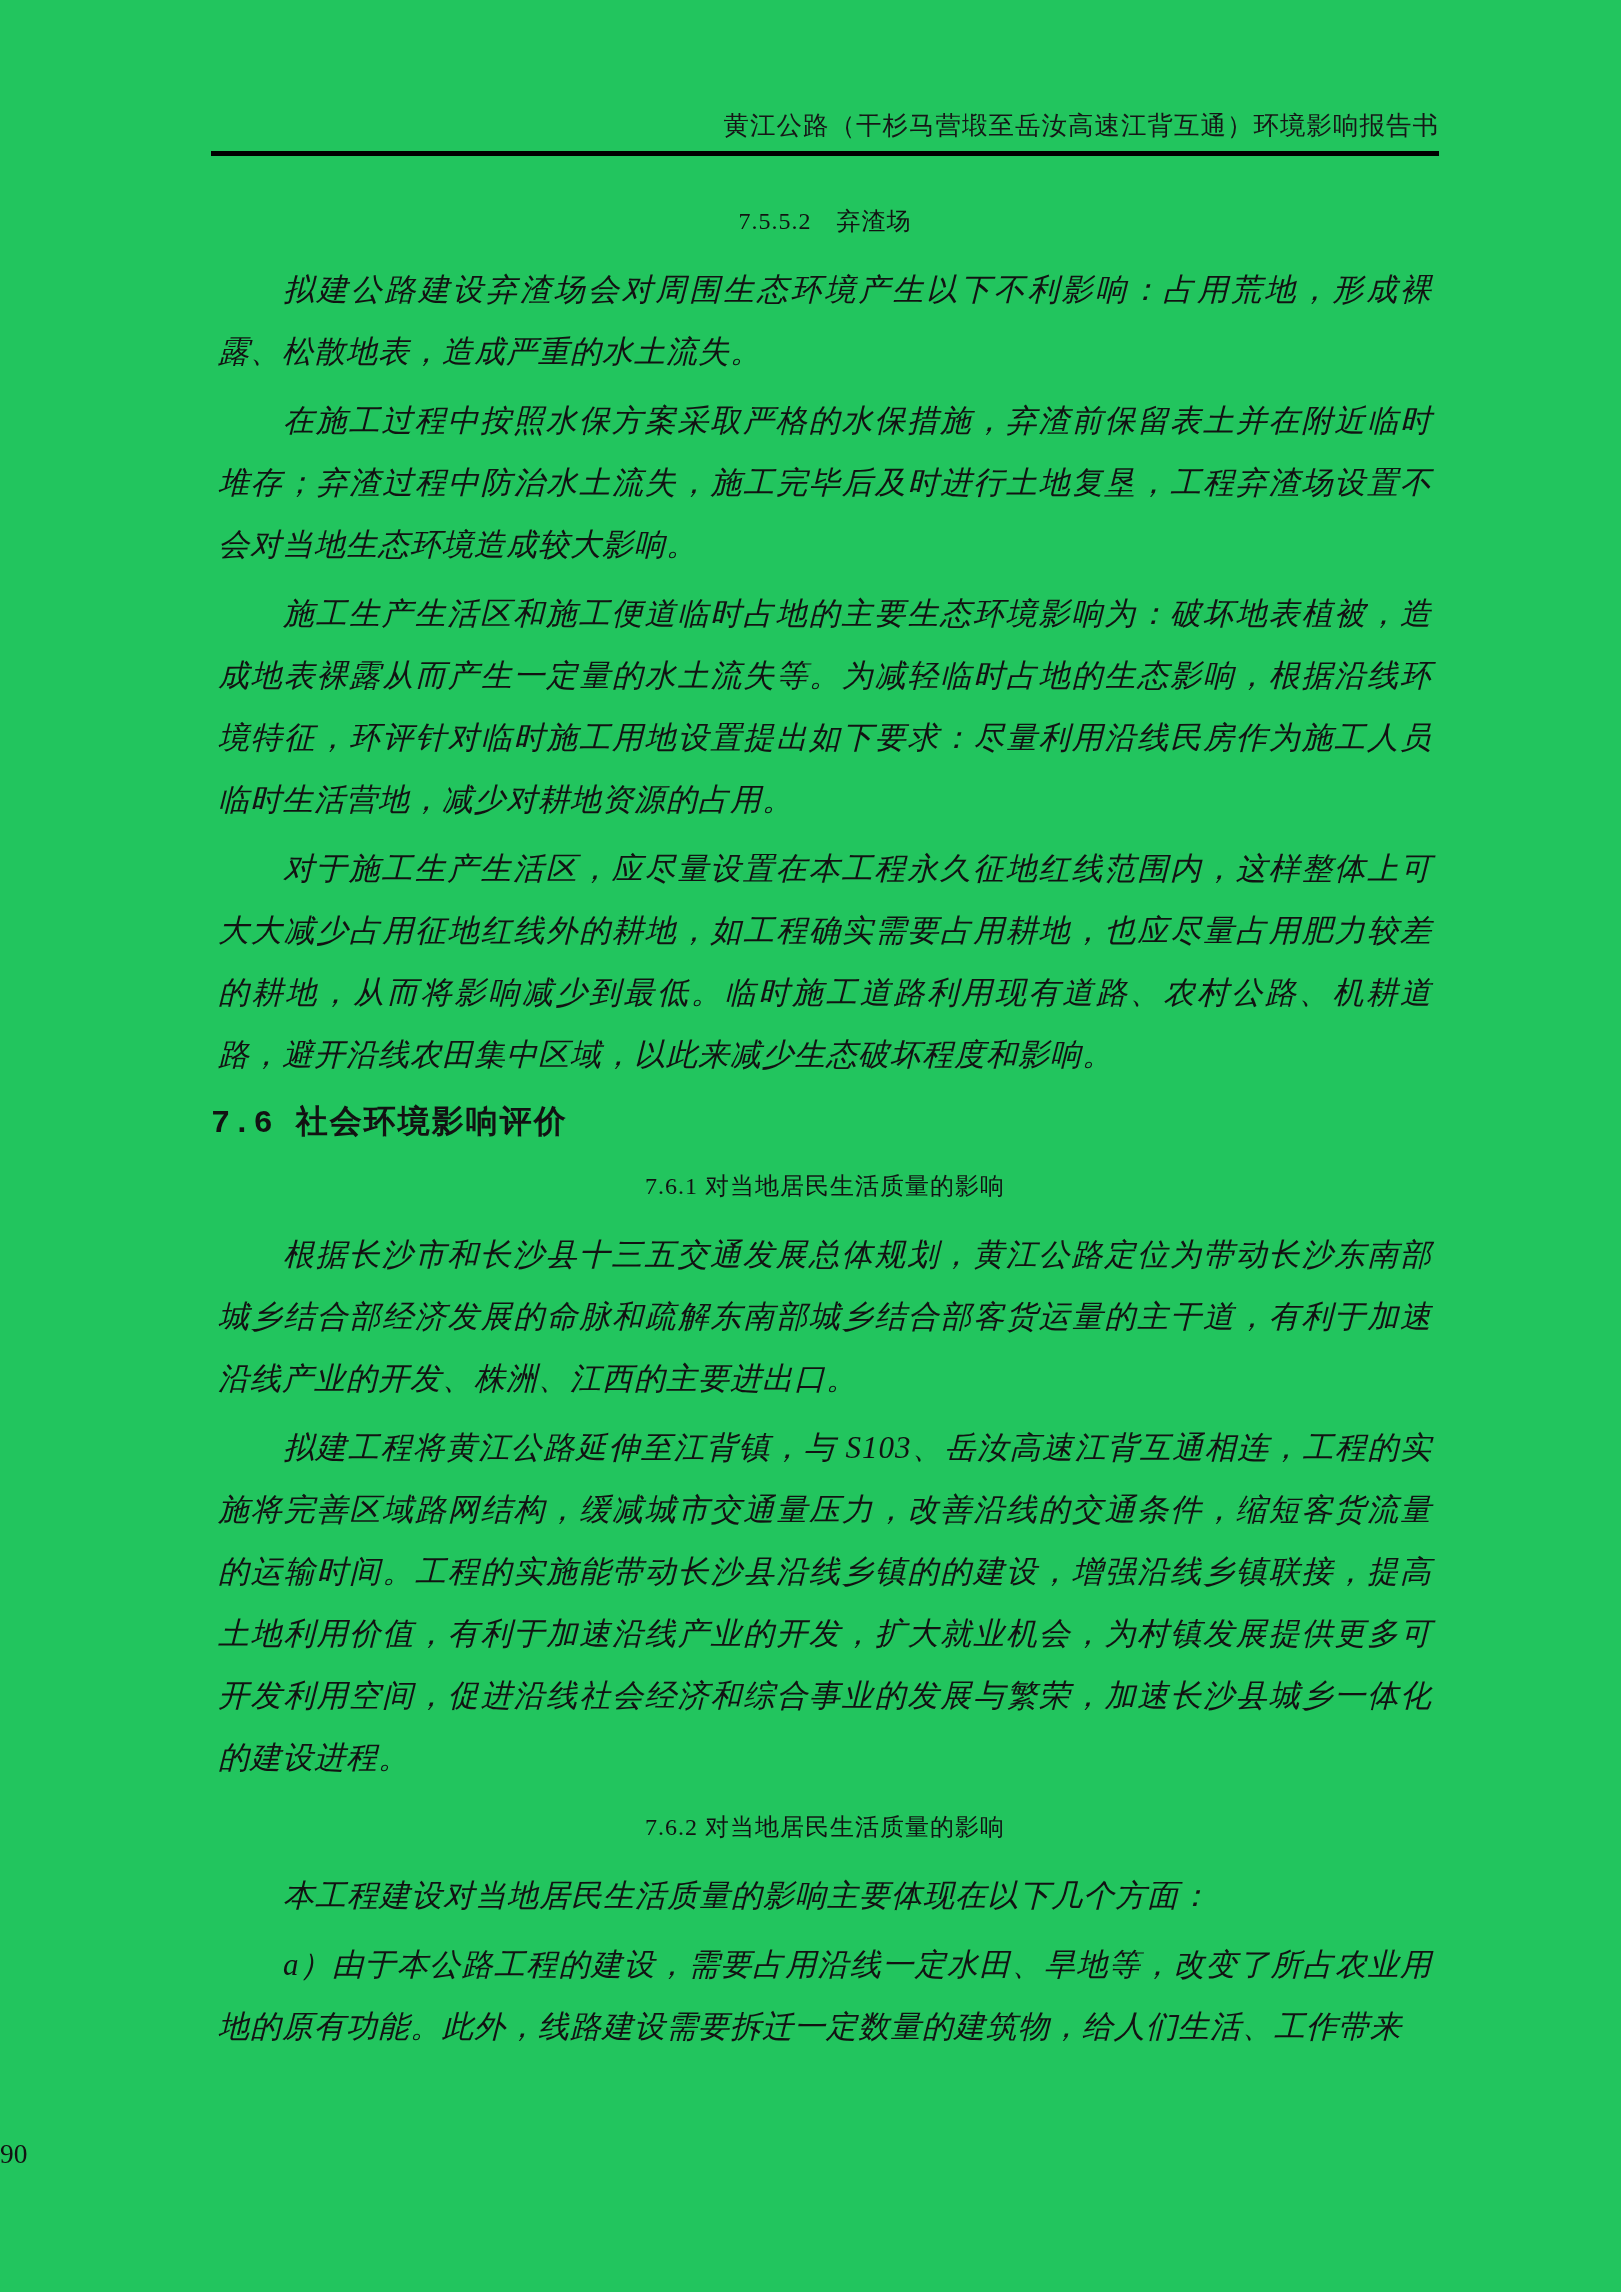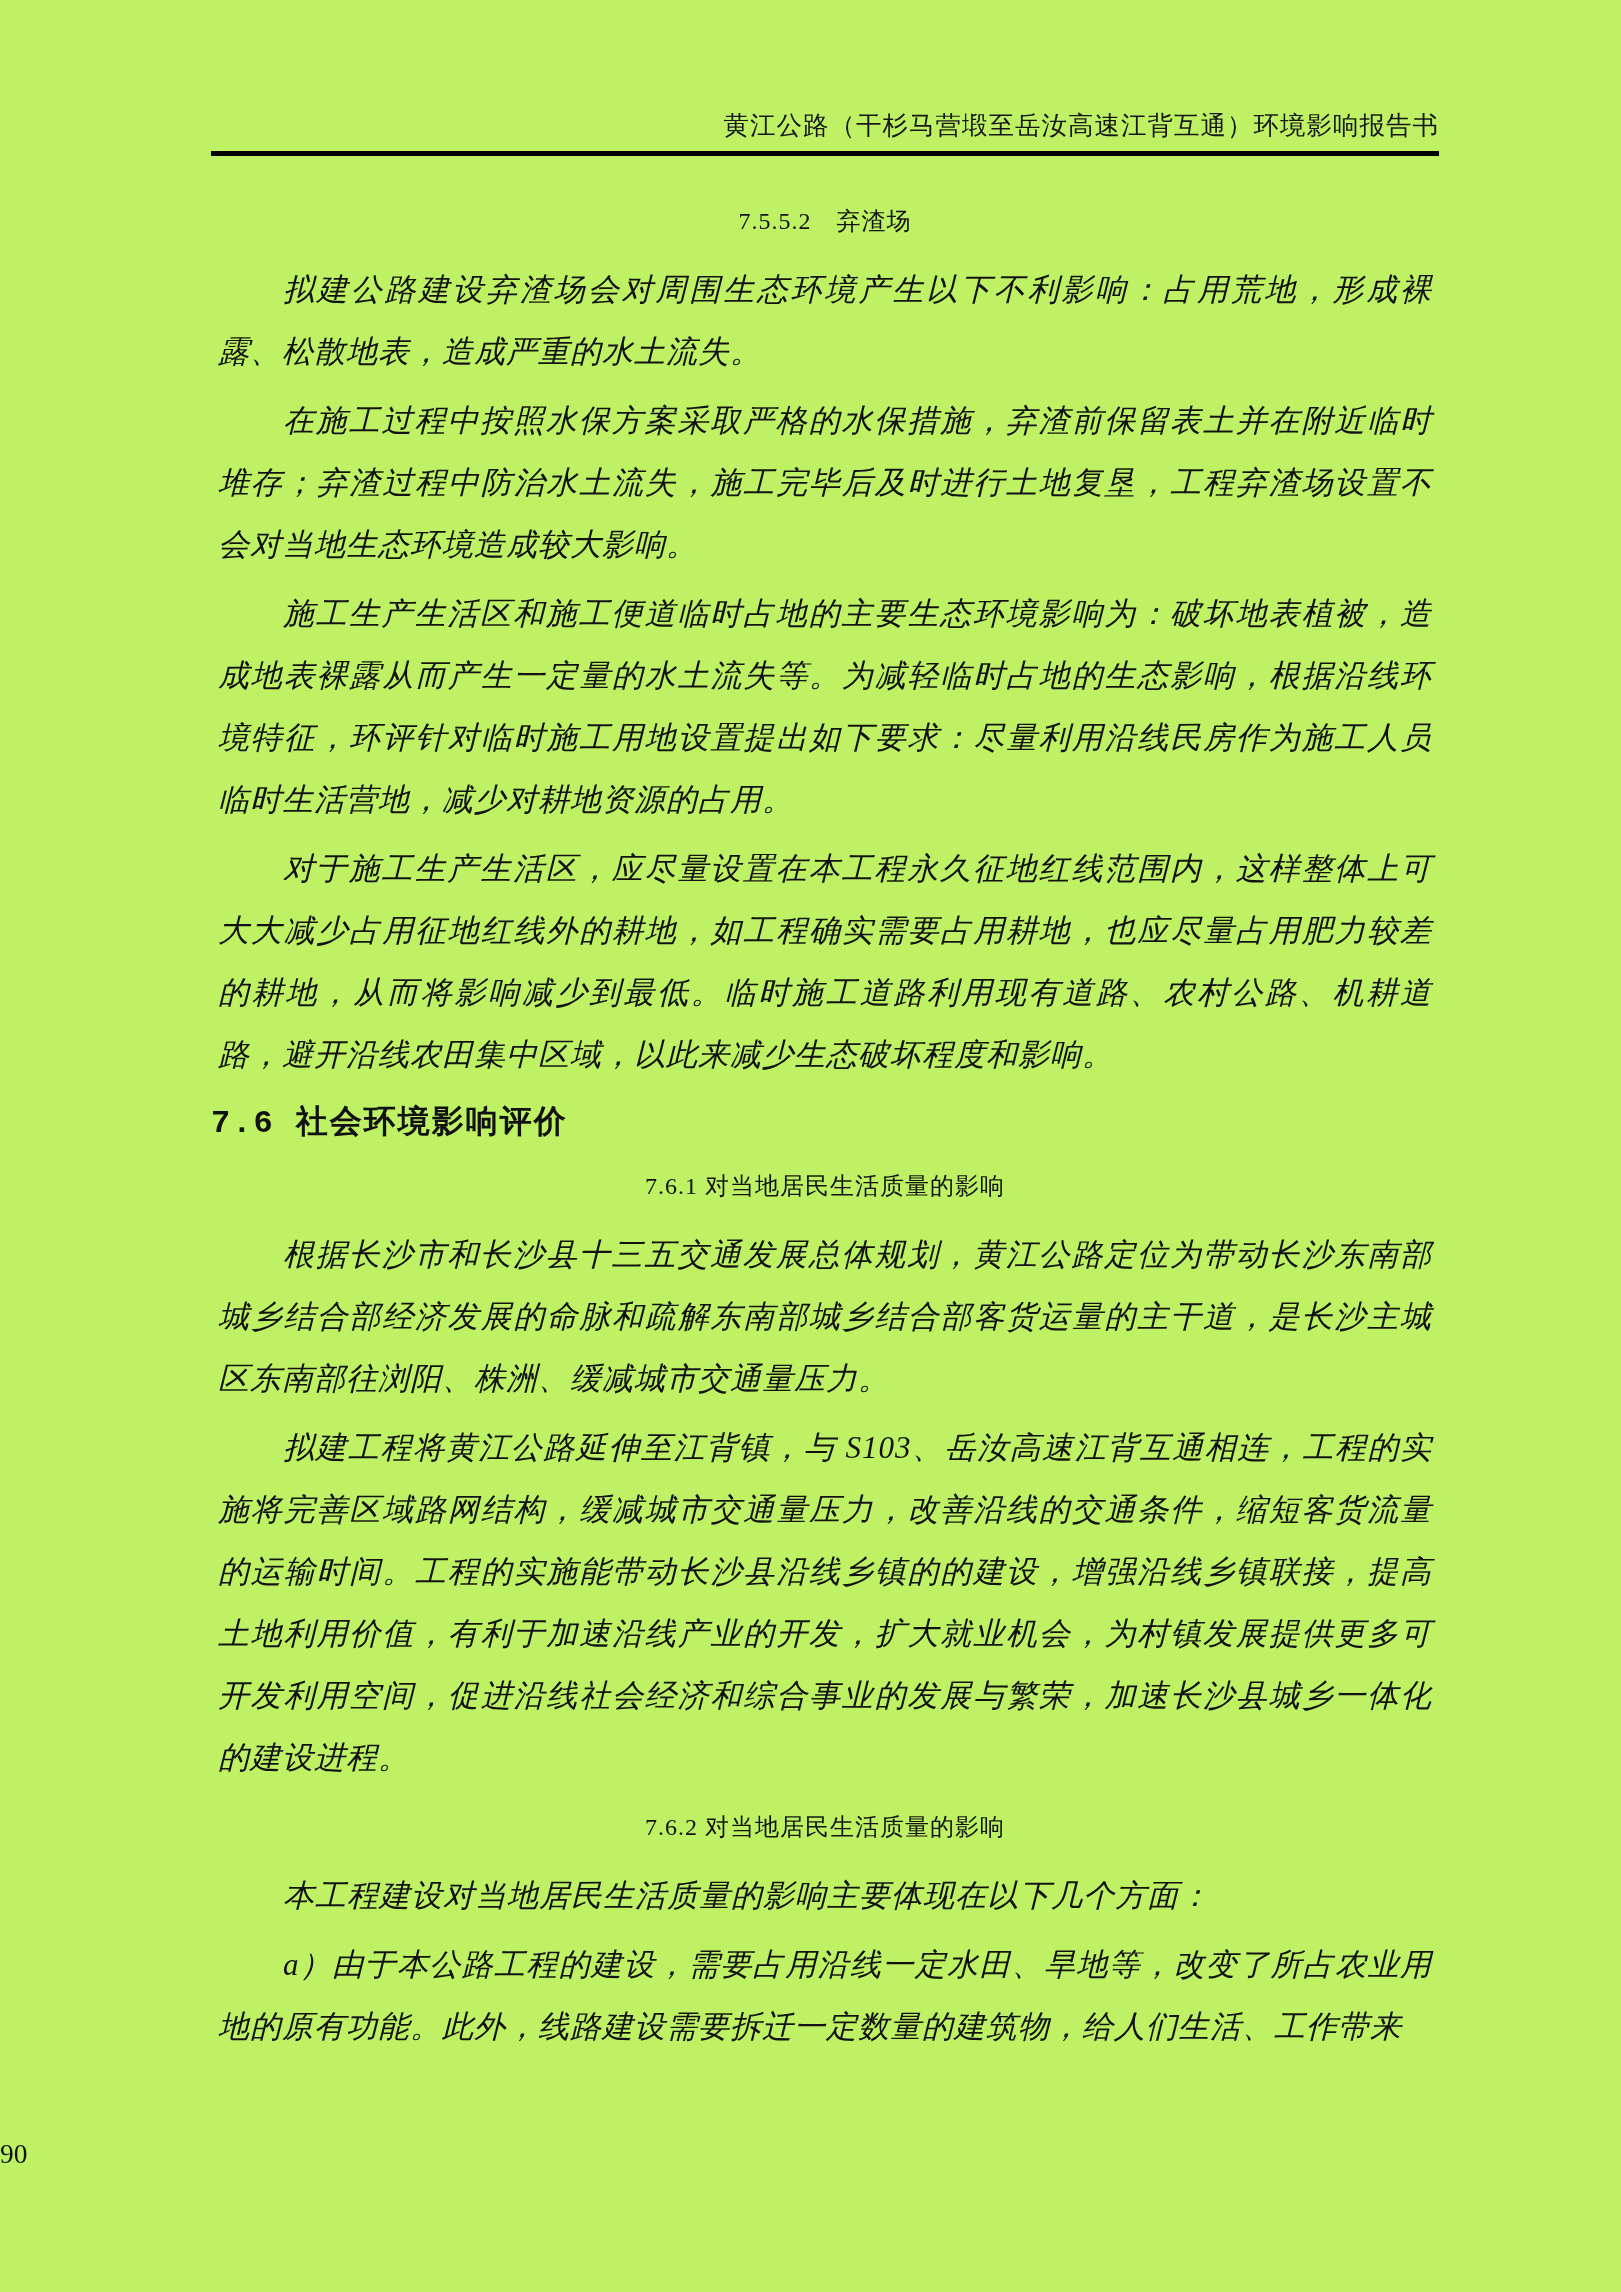--- a/index.html
+++ b/index.html
@@ -4,21 +4,21 @@
 <style>
   html, body {
     margin: 0;
     padding: 0;
     background: #888;
   }
   .page {
     position: relative;
     width: 1621px;
     height: 2293px;
-    background: #bef264;
+    background: #22c55e;
     color: #121212;
     font-family: "Liberation Serif", "DejaVu Serif", serif;
     overflow: hidden;
     box-sizing: border-box;
   }
   .margin-box {
     padding: 106px 182px 0 211px;
   }
   .header-title {
     text-align: right;
@@ -91,21 +91,21 @@
 
 
       <p>施工生产生活区和施工便道临时占地的主要生态环境影响为：破坏地表植被，造成地表裸露从而产生一定量的水土流失等。为减轻临时占地的生态影响，根据沿线环境特征，环评针对临时施工用地设置提出如下要求：尽量利用沿线民房作为施工人员临时生活营地，减少对耕地资源的占用。</p>
 
       <p>对于施工生产生活区，应尽量设置在本工程永久征地红线范围内，这样整体上可大大减少占用征地红线外的耕地，如工程确实需要占用耕地，也应尽量占用肥力较差的耕地，从而将影响减少到最低。临时施工道路利用现有道路、农村公路、机耕道路，避开沿线农田集中区域，以此来减少生态破坏程度和影响。</p>
 
       <h2 class="heading-bold">7.6 社会环境影响评价</h2>
 
       <h3 class="heading-sub">7.6.1 对当地居民生活质量的影响</h3>
 
-      <p>根据长沙市和长沙县十三五交通发展总体规划，黄江公路定位为带动长沙东南部城乡结合部经济发展的命脉和疏解东南部城乡结合部客货运量的主干道，是长沙主城区东南部往浏阳、株洲、缓减城市交通量压力。</p>
+      <p>根据长沙市和长沙县十三五交通发展总体规划，黄江公路定位为带动长沙东南部城乡结合部经济发展的命脉和疏解东南部城乡结合部客货运量的主干道，有利于加速沿线产业的开发、株洲、江西的主要进出口。</p>
 
       <p>拟建工程将黄江公路延伸至江背镇，与 S103、岳汝高速江背互通相连，工程的实施将完善区域路网结构，缓减城市交通量压力，改善沿线的交通条件，缩短客货流量的运输时间。工程的实施能带动长沙县沿线乡镇的的建设，增强沿线乡镇联接，提高土地利用价值，有利于加速沿线产业的开发，扩大就业机会，为村镇发展提供更多可开发利用空间，促进沿线社会经济和综合事业的发展与繁荣，加速长沙县城乡一体化的建设进程。</p>
 
       <h3 class="heading-sub">7.6.2 对当地居民生活质量的影响</h3>
 
       <p>本工程建设对当地居民生活质量的影响主要体现在以下几个方面：</p>
 
       <p>a）由于本公路工程的建设，需要占用沿线一定水田、旱地等，改变了所占农业用地的原有功能。此外，线路建设需要拆迁一定数量的建筑物，给人们生活、工作带来</p>
 
     </main>

